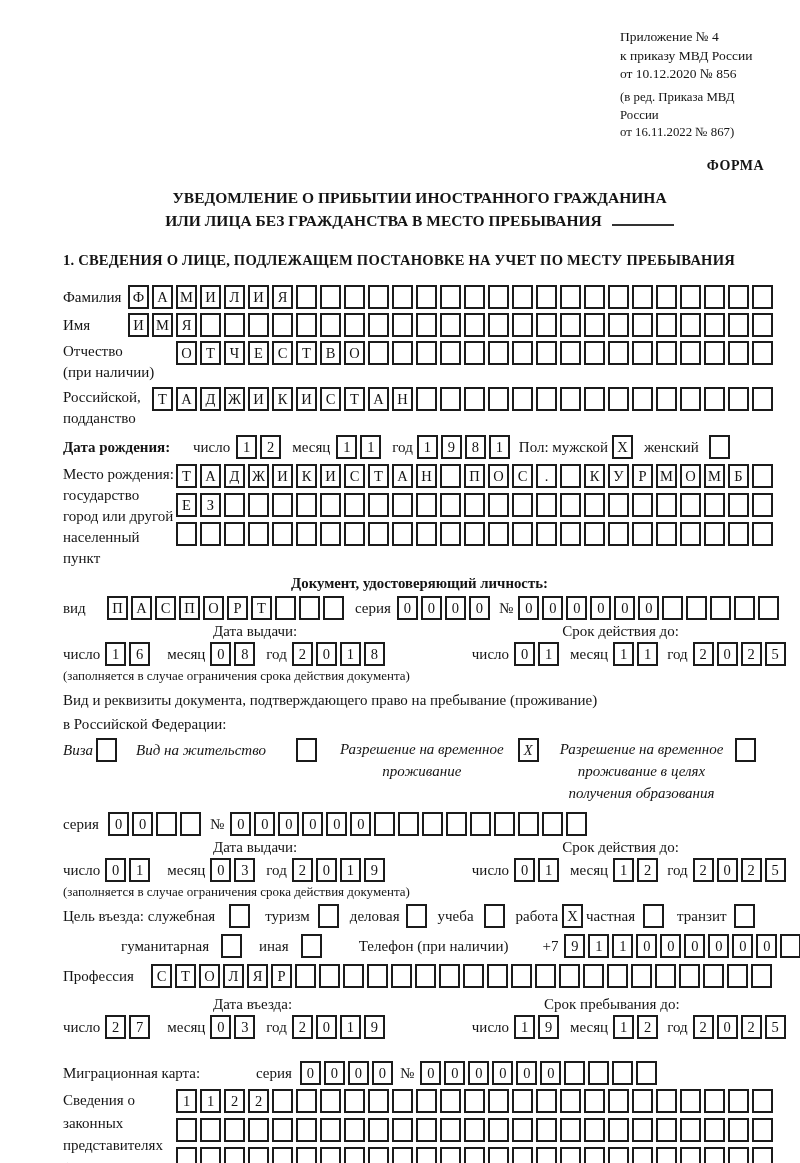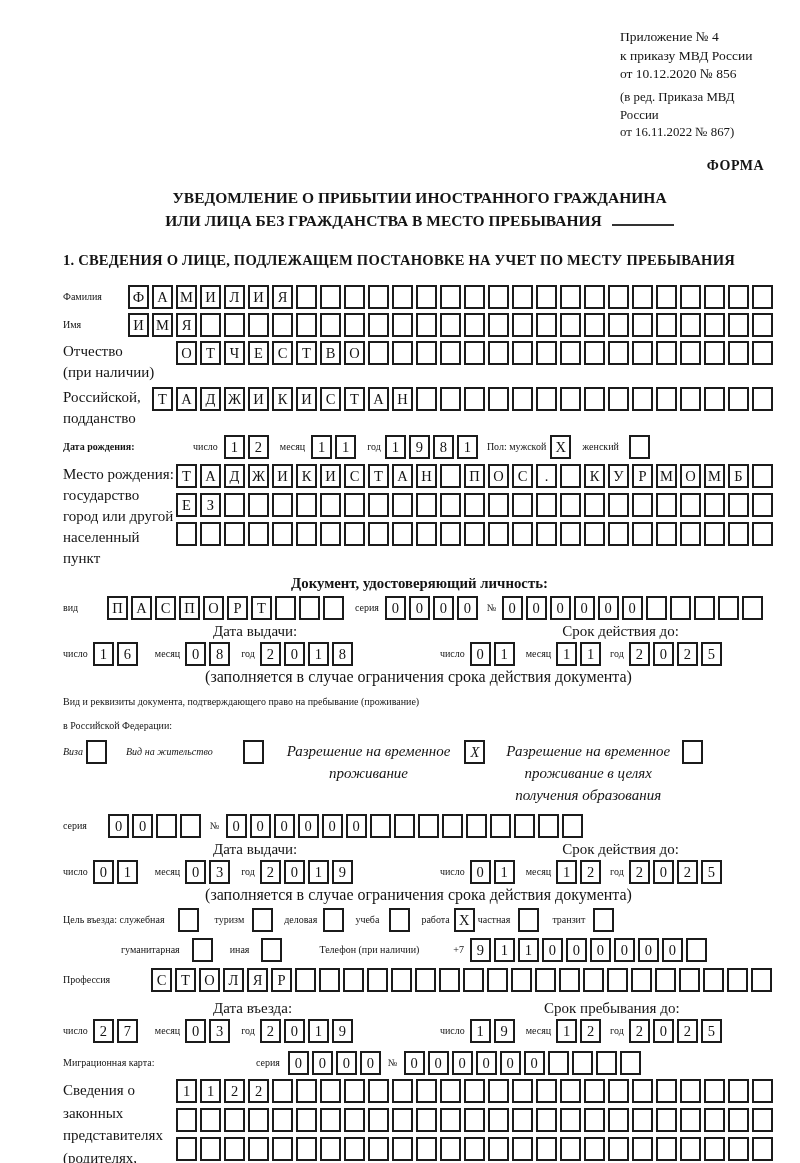--- a/index.html
+++ b/index.html
@@ -14,32 +14,32 @@
 
   .annex { margin-left: 557px; font-size: 13.5px; line-height: 1.38; }
   .annex-note { margin-top: 5px; font-size: 12.8px; line-height: 1.38; }
   .forma { text-align: right; padding-right: 12px; font-weight: bold; font-size: 14px; margin-top: 16px; letter-spacing: .5px; }
 
   .title { text-align: center; font-weight: bold; font-size: 15.5px; line-height: 1.5; margin-top: 12px; }
   .uline { display: inline-block; width: 62px; border-bottom: 2px solid #333; height: 12px; margin-left: 10px; }
   .section-title { font-weight: bold; font-size: 14.6px; margin-top: 20px; letter-spacing: .2px; }
 
   .frow { display: flex; align-items: flex-start; margin-top: 4px; }
-  .lbl { font-size: 10px; line-height: 24px; flex: none; }
+  .lbl { font-size: 15px; line-height: 24px; flex: none; }
   .lbl2 { font-size: 15px; line-height: 21px; flex: none; }
   .boxes { display: flex; flex: none; flex-wrap: nowrap; }
   .cbox {
     width: 21px; height: 24px; border: 2px solid #1b1b1b; margin-right: 3px;
     display: flex; align-items: center; justify-content: center;
     font-size: 14.5px; flex: none; background: #fff;
   }
 
   .center-bold { text-align: center; font-weight: bold; font-size: 14.8px; margin-top: 6px; }
   .hdr-pair { display: flex; font-size: 15px; margin-top: 3px; }
-  .note-right { font-size: 16px; text-align: center; margin-top: 2px; padding-right: 2px; }
+  .note-right { font-size: 13px; text-align: left; margin-top: 2px; padding-right: 2px; }
 
   .dg { display: flex; align-items: center; flex: none; }
   .dg .lbl { margin-right: 5px; }
 
   .perm-row { display: flex; align-items: flex-start; margin-top: 2px; }
   .perm-item { display: flex; align-items: flex-start; flex: none; font-style: italic; }
   .perm-lines { text-align: center; font-size: 15px; line-height: 22px; }
 
   .reps { display: flex; align-items: flex-start; margin-top: 4px; }
   .reps-labels div { font-size: 15px; line-height: 22.5px; }
@@ -651,21 +651,21 @@
       <span class="lbl" style="margin-left:6px;">год</span>
       <div class="boxes">
           <span class="cbox">2</span>
           <span class="cbox">0</span>
           <span class="cbox">2</span>
           <span class="cbox">5</span>
         </div>
     </div>
   </div>
 
-  <div class="frow" style="align-items:flex-end; margin-top:8px;">
+  <div class="frow" style="align-items:flex-end; margin-top:22px;">
     <span class="lbl" style="width:165px;">Миграционная карта:</span>
     <span class="lbl" style="margin:0 8px 0 28px;">серия</span>
     <div class="boxes">
         <span class="cbox">0</span>
         <span class="cbox">0</span>
         <span class="cbox">0</span>
         <span class="cbox">0</span>
       </div>
     <span class="lbl" style="margin:0 6px 0 4px;">№</span>
     <div class="boxes">

